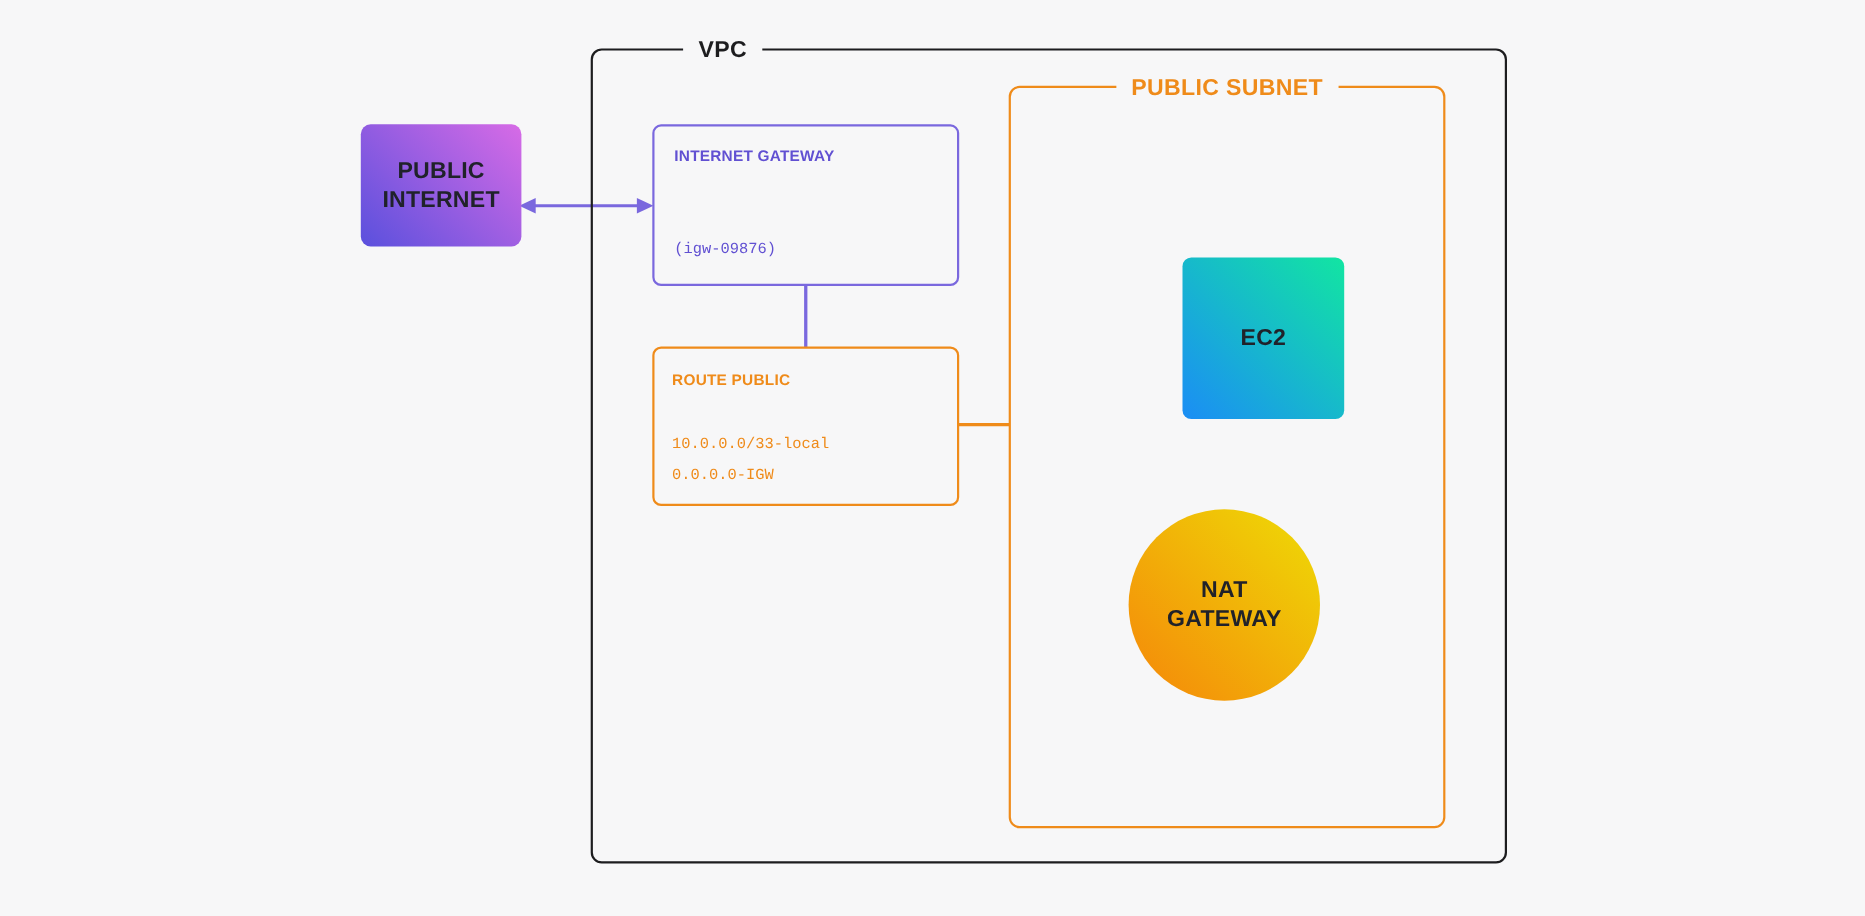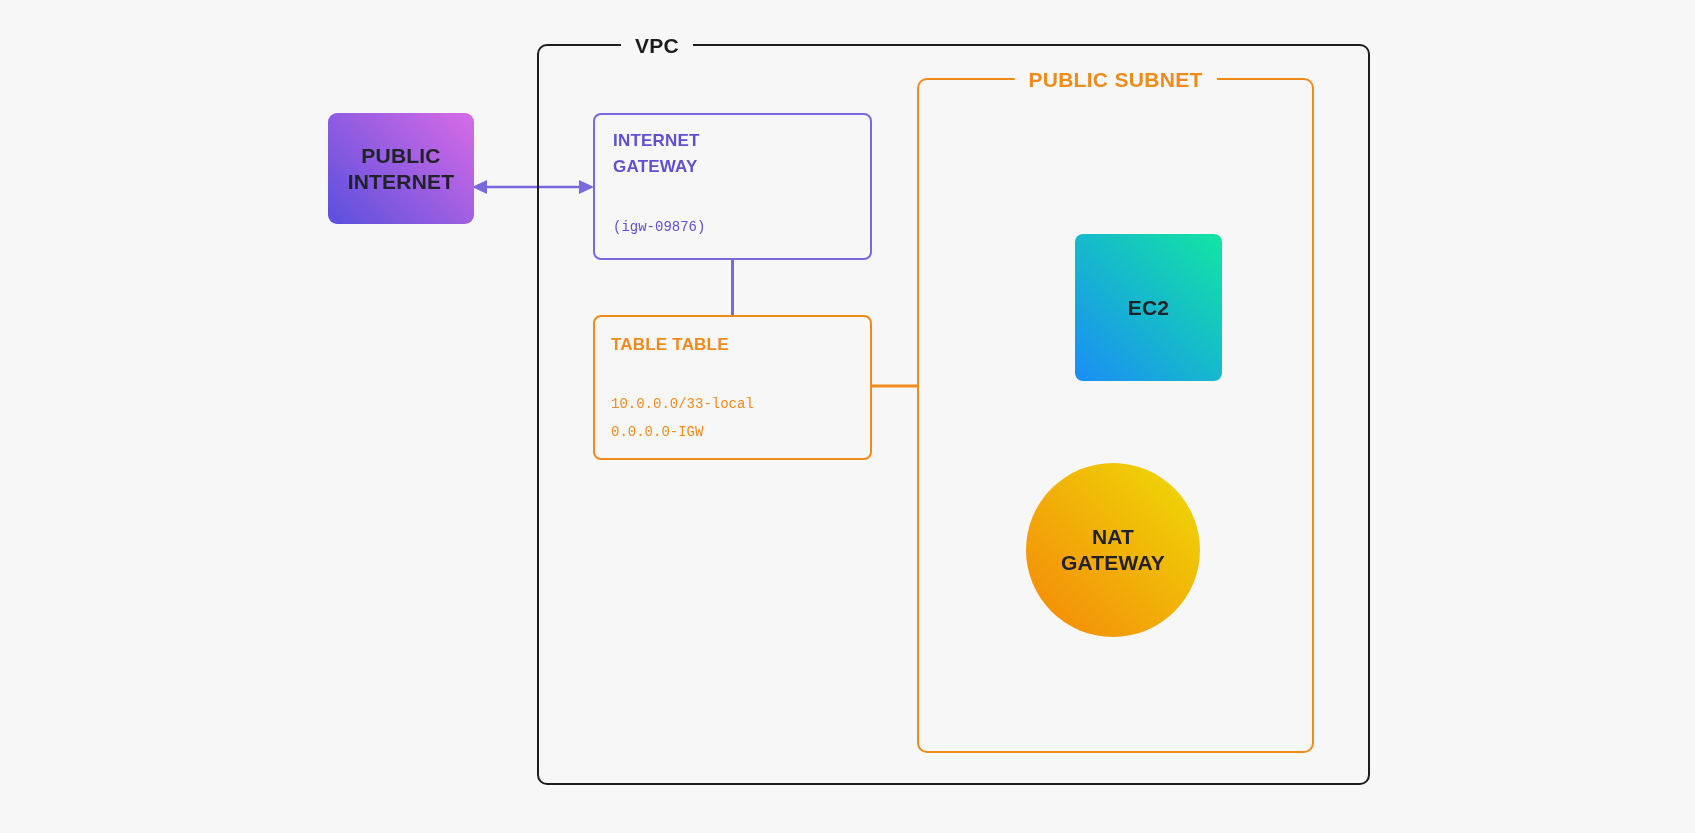--- a/index.html
+++ b/index.html
@@ -40,21 +40,21 @@
 
   .ec2{left:1041px;top:234px;width:147px;height:147px;border-radius:8px;
     background:linear-gradient(45deg,var(--ec2_a),var(--ec2_b));margin-left:34px;}
 
   .nat{left:1026px;top:463px;width:174px;height:174px;border-radius:50%;
     background:linear-gradient(45deg,var(--nat_a),var(--nat_b));}
   .nat .node-label{width:124px;}
 
   .card{position:absolute;z-index:4;display:flex;flex-direction:column;
     border-radius:8px;background:var(--bg);box-sizing:border-box;}
-  .card-title{font-size:17px;font-weight:bold;line-height:26px;letter-spacing:.2px;}
+  .card-title{font-size:14px;font-weight:bold;line-height:26px;letter-spacing:.2px;}
   .mono{font-family:"Liberation Mono","DejaVu Sans Mono",monospace;font-size:14px;line-height:28px;white-space:pre;}
 
   .igw{left:593px;top:113px;width:279px;height:147px;border:2.5px solid var(--purple_border);
     padding:13px 18px 17px 18px;justify-content:space-between;}
   .igw .card-title{color:var(--purple_text);width:150px;}
   .igw .mono{color:var(--purple_text);}
 
   .route-table{left:593px;top:315px;width:279px;height:145px;border:2.5px solid var(--orange);
     padding:15px 16px 12px 16px;justify-content:space-between;}
   .route-table .card-title{color:var(--orange);}
@@ -86,21 +86,21 @@
   <div class="node public-internet">
     <div class="node-label">PUBLIC INTERNET</div>
   </div>
 
   <div class="card igw">
     <div class="card-title">INTERNET GATEWAY</div>
     <div class="mono">(igw-09876)</div>
   </div>
 
   <div class="card route-table">
-    <div class="card-title">TABLE TABLE</div>
+    <div class="card-title">ROUTE PUBLIC</div>
     <div>
       <div class="mono">10.0.0.0/33-local</div>
       <div class="mono">0.0.0.0-IGW</div>
     </div>
   </div>
 
   <div class="node ec2">
     <div class="node-label">EC2</div>
   </div>
 

